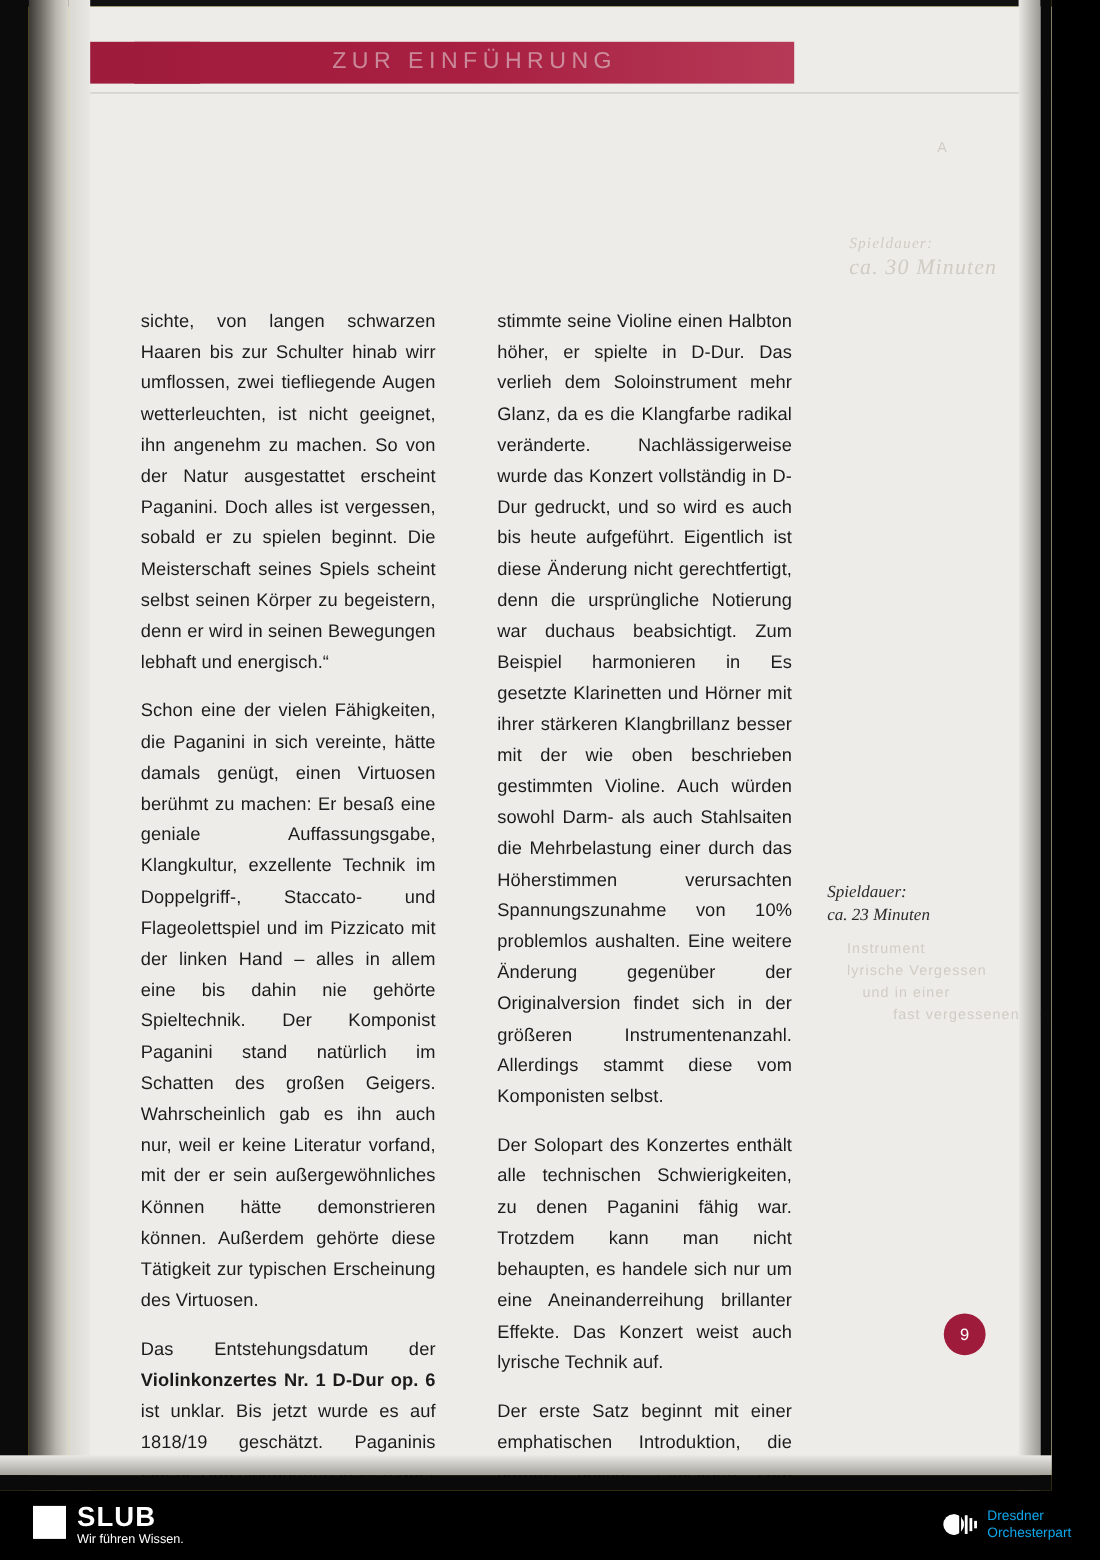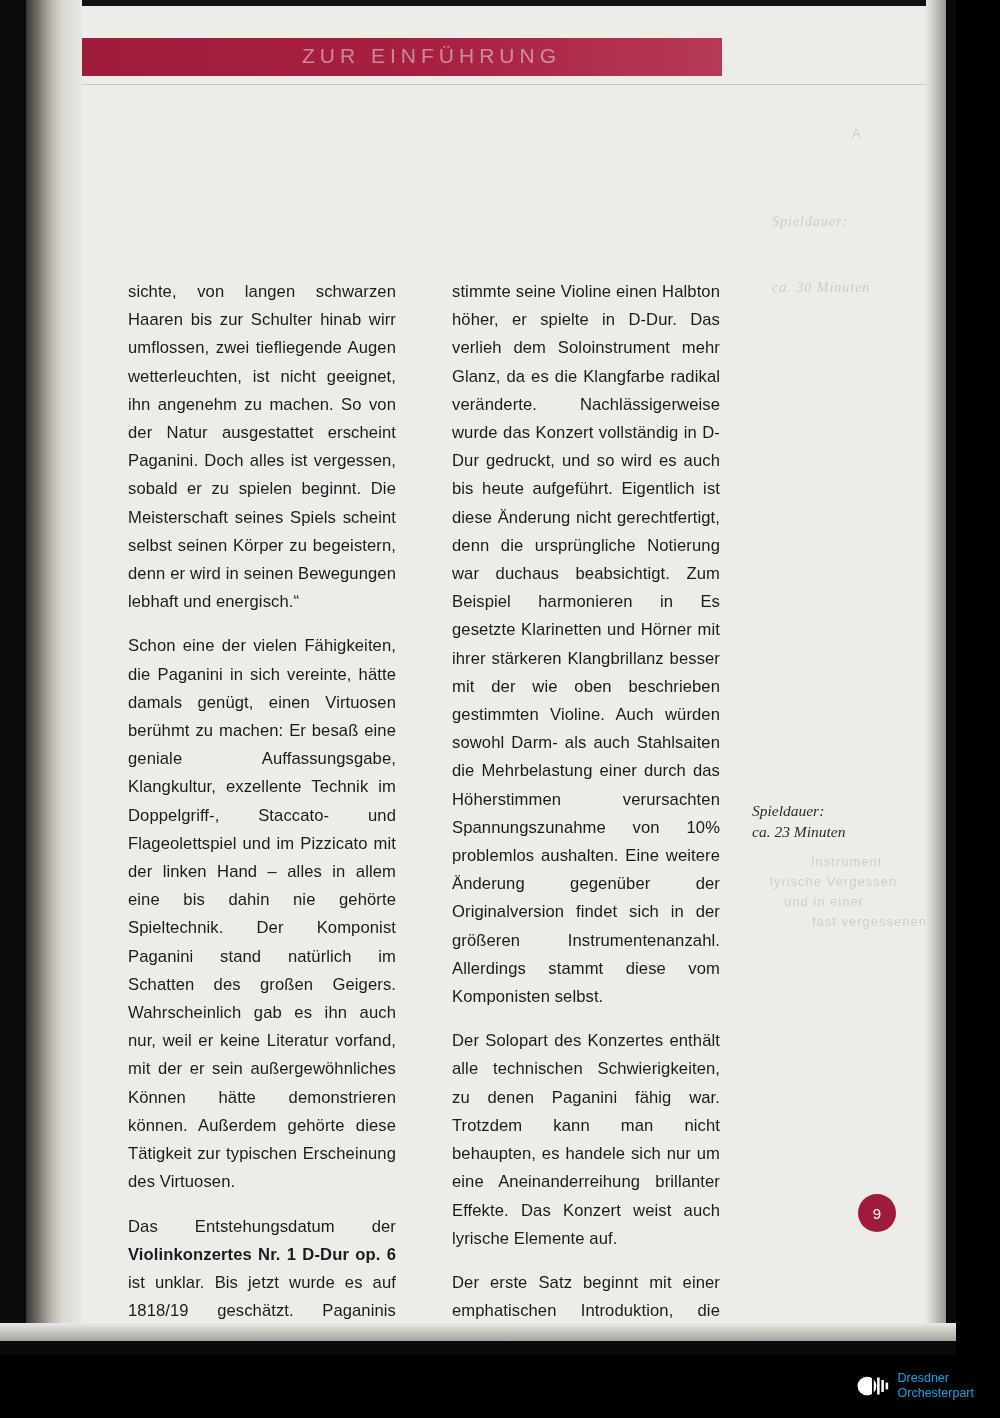--- a/index.html
+++ b/index.html
@@ -246,56 +246,63 @@
 
   <div class="paper">
 
     <div class="header-band-left"></div>
     <div class="header-band"></div>
     <div class="header-title">ZUR EINFÜHRUNG</div>
     <div class="header-rule"></div>
 
     <div class="ghost" style="left:780px; top:120px; font-size:13px;">A</div>
     <div class="ghost" style="left:700px; top:208px; font-family:'Liberation Serif',serif; font-style:italic; font-size:14px;">Spieldauer:</div>
-    <div class="ghost" style="left:700px; top:226px; font-family:'Liberation Serif',serif; font-style:italic; font-size:14px;margin-top:48px;">ca. 30 Minuten</div>
-    <div class="ghost" style="left:698px; top:848px; font-size:13px;margin-left:41px;">Instrument</div>
+    <div class="ghost" style="left:700px; top:226px; font-family:'Liberation Serif',serif; font-style:italic; font-size:20px;">ca. 30 Minuten</div>
+    <div class="ghost" style="left:698px; top:848px; font-size:13px;">Instrument</div>
     <div class="ghost" style="left:698px; top:868px; font-size:13px;">lyrische Vergessen</div>
     <div class="ghost" style="left:712px; top:888px; font-size:13px;">und in einer</div>
     <div class="ghost" style="left:698px; top:908px; font-size:13px;margin-left:42px;">fast vergessenen Zeit</div>
   </div>
 
   <div class="col col-left">
     <p>sichte, von langen schwarzen Haaren bis zur Schulter hinab wirr umflossen, zwei tiefliegende Augen wetterleuchten, ist nicht geeignet, ihn angenehm zu machen. So von der Natur ausgestattet erscheint Paganini. Doch alles ist vergessen, sobald er zu spielen beginnt. Die Meisterschaft seines Spiels scheint selbst seinen Körper zu begeistern, denn er wird in seinen Bewegungen lebhaft und energisch.“</p>
     <p>Schon eine der vielen Fähigkeiten, die Paganini in sich vereinte, hätte damals genügt, einen Virtuosen berühmt zu machen: Er besaß eine geniale Auffassungsgabe, Klangkultur, exzellente Technik im Doppelgriff-, Staccato- und Flageolettspiel und im Pizzicato mit der linken Hand – alles in allem eine bis dahin nie gehörte Spieltechnik. Der Komponist Paganini stand natürlich im Schatten des großen Geigers. Wahrscheinlich gab es ihn auch nur, weil er keine Literatur vorfand, mit der er sein außergewöhnliches Können hätte demonstrieren können. Außerdem gehörte diese Tätigkeit zur typischen Erscheinung des Virtuosen.</p>
     <p><span>Das Entstehungsdatum der </span><b>Violinkonzertes Nr. 1 D-Dur op. 6</b><span> ist unklar. Bis jetzt wurde es auf 1818/19 geschätzt. Paganinis eigene Aufzeichnungen lassen aber vermuten, daß es bereits drei Jahre eher entstand. Gedruckt wurde es erst nach seinem Tod. Dabei ergab sich folgende Besonderheit: Ursprünglich ist der Orchesterpart des Konzertes in Es-Dur notiert. Paganini</span></p>
   </div>
 
   <div class="col col-right">
     <p>stimmte seine Violine einen Halbton höher, er spielte in D-Dur. Das verlieh dem Soloinstrument mehr Glanz, da es die Klangfarbe radikal veränderte. Nachlässigerweise wurde das Konzert vollständig in D-Dur gedruckt, und so wird es auch bis heute aufgeführt. Eigentlich ist diese Änderung nicht gerechtfertigt, denn die ursprüngliche Notierung war duchaus beabsichtigt. Zum Beispiel harmonieren in Es gesetzte Klarinetten und Hörner mit ihrer stärkeren Klangbrillanz besser mit der wie oben beschrieben gestimmten Violine. Auch würden sowohl Darm- als auch Stahlsaiten die Mehrbelastung einer durch das Höherstimmen verursachten Spannungszunahme von 10% problemlos aushalten. Eine weitere Änderung gegenüber der Originalversion findet sich in der größeren Instrumentenanzahl. Allerdings stammt diese vom Komponisten selbst.</p>
-    <p>Der Solopart des Konzertes enthält alle technischen Schwierigkeiten, zu denen Paganini fähig war. Trotzdem kann man nicht behaupten, es handele sich nur um eine Aneinanderreihung brillanter Effekte. Das Konzert weist auch lyrische Elemente auf.</p>
+    <p>Der Solopart des Konzertes enthält alle technischen Schwierigkeiten, zu denen Paganini fähig war. Trotzdem kann man nicht behaupten, es handele sich nur um eine Aneinanderreihung brillanter Effekte. Das Konzert weist auch lyrische Technik auf.</p>
     <p>Der erste Satz beginnt mit einer emphatischen Introduktion, die damals übliche Einleitung zum thematischen Material. Die beiden gegensätzlichen Themen werden in der Folge gemäß klassischen Regeln ausgeführt und verarbeitet. Ein Feuerwerk von chromatischen und diatonischen Läufen und Flageo-</p>
   </div>
 
   <div class="sidenote">
     <div>Spieldauer:</div>
     <div>ca. 23 Minuten</div>
   </div>
 
   <div class="page-number">9</div>
 
   <div class="gutter-shadow"></div>
   <div class="gutter-crease"></div>
   <div class="gutter-dark"></div>
   <div class="edge-right-soft"></div>
   <div class="edge-right"></div>
   <div class="edge-bottom-soft"></div>
   <div class="edge-bottom"></div>
 </div>
 
 <div id="bottombar">
+  <div class="slub">
+    <div class="slub-mark"></div>
+    <div class="slub-text-wrap">
+      <div class="slub-name">SLUB</div>
+      <div class="slub-tag">Wir führen Wissen.</div>
+    </div>
+  </div>
   <div class="dph">
     <svg class="dph-logo" viewBox="0 0 40 40">
       <circle cx="14" cy="20" r="11" fill="#ffffff"></circle>
       <path d="M14 9 A11 11 0 0 1 14 31 Z" fill="#ffffff"></path>
       <rect x="26" y="10" width="3" height="20" fill="#ffffff"></rect>
       <rect x="31" y="13" width="3" height="14" fill="#ffffff"></rect>
       <rect x="36" y="16" width="3" height="8" fill="#ffffff"></rect>
       <rect x="20" y="9" width="2" height="22" fill="#000000"></rect>
     </svg>
     <div class="dph-text">

